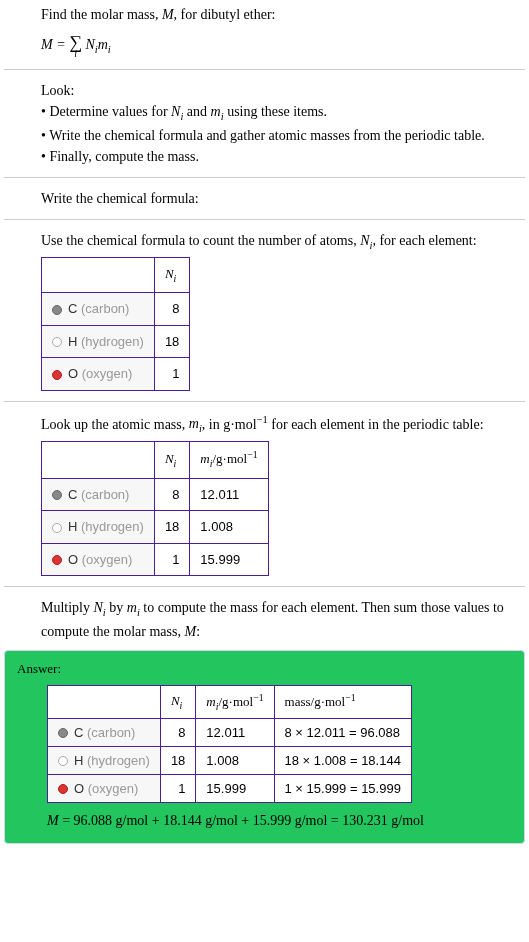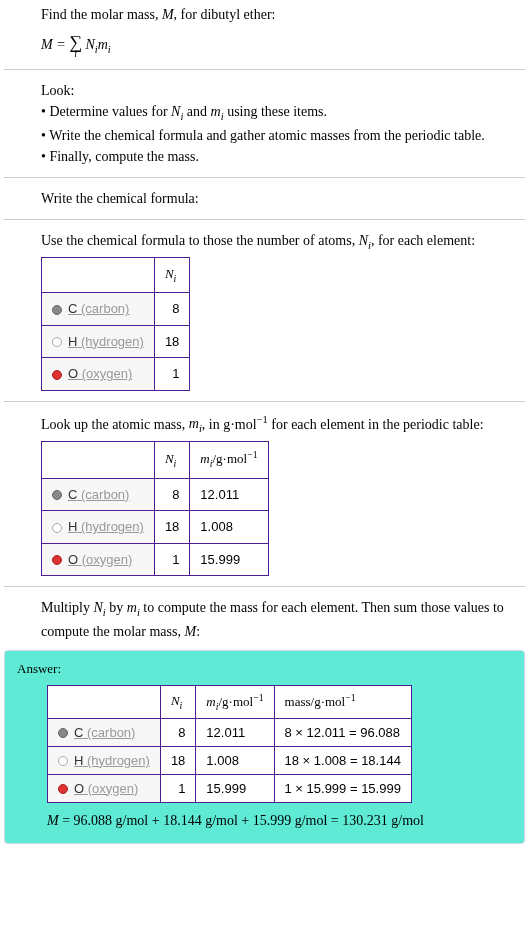--- a/index.html
+++ b/index.html
@@ -23,36 +23,36 @@
     .plain-sub { vertical-align: sub; font-size: 0.75em; font-style: normal; }
     table { border-collapse: collapse; margin-top: 4px; }
     th, td {
       border: 1px solid #4c1d95;
       padding: 6px 10px;
       text-align: left;
       font-size: 13px;
       font-family: Arial, sans-serif;
     }
     th { font-weight: normal; background: #fff; font-style: italic; font-family: 'Times New Roman', serif; }
-    td.elcell { background: #f7f7f7; color: #999; text-decoration: underline; }
+    td.elcell { background: #f7f7f7; color: #999; }
     td.elcell .elname { color: #333; }
     td.numcell { text-align: right; }
     .bullet-dot {
       display: inline-block;
       width: 10px; height: 10px;
       border-radius: 50%;
       margin-right: 6px;
       vertical-align: middle;
       border: 1px solid #999;
     }
     .dot-gray { background: #888; border-color: #666; }
     .dot-white { background: #fff; border-color: #aaa; }
     .dot-red { background: #d33; border-color: #a22; }
     .answer-box {
-      background: #5eead4;
+      background: #22c55e;
       border: 1px solid #cdd9ea;
       border-radius: 4px;
       padding: 10px 12px 14px 12px;
       margin-top: 4px;
     }
     .answer-label { font-size: 13px; margin-bottom: 8px; display: block; }
     .answer-box table { background: #fff; }
     .answer-box td, .answer-box th { background: #fff; }
     .answer-box td.elcell { background: #f7f7f7; }
     .eq { font-family: Liberation Serif, serif; margin-top: 10px; font-size: 14px; }
@@ -87,21 +87,21 @@
 
 <hr class="hr">
 
 <div class="section line">
   <div>Write the chemical formula:</div>
 </div>
 
 <hr class="hr">
 
 <div class="section line">
-  <span>Use the chemical formula to those the number of atoms, </span><span class="formula">N<span class="sub">i</span></span><span>, for each element:</span>
+  <span>Use the chemical formula to count the number of atoms, </span><span class="formula">N<span class="sub">i</span></span><span>, for each element:</span>
   <table>
     <tbody>
         <tr>
       <th></th>
       <th><span>N</span><span class="sub">i</span></th>
     </tr>
     <tr>
       <td class="elcell"><span class="bullet-dot dot-gray"></span><span class="elname">C</span> <span>(carbon)</span></td>
       <td class="numcell">8</td>
     </tr>

